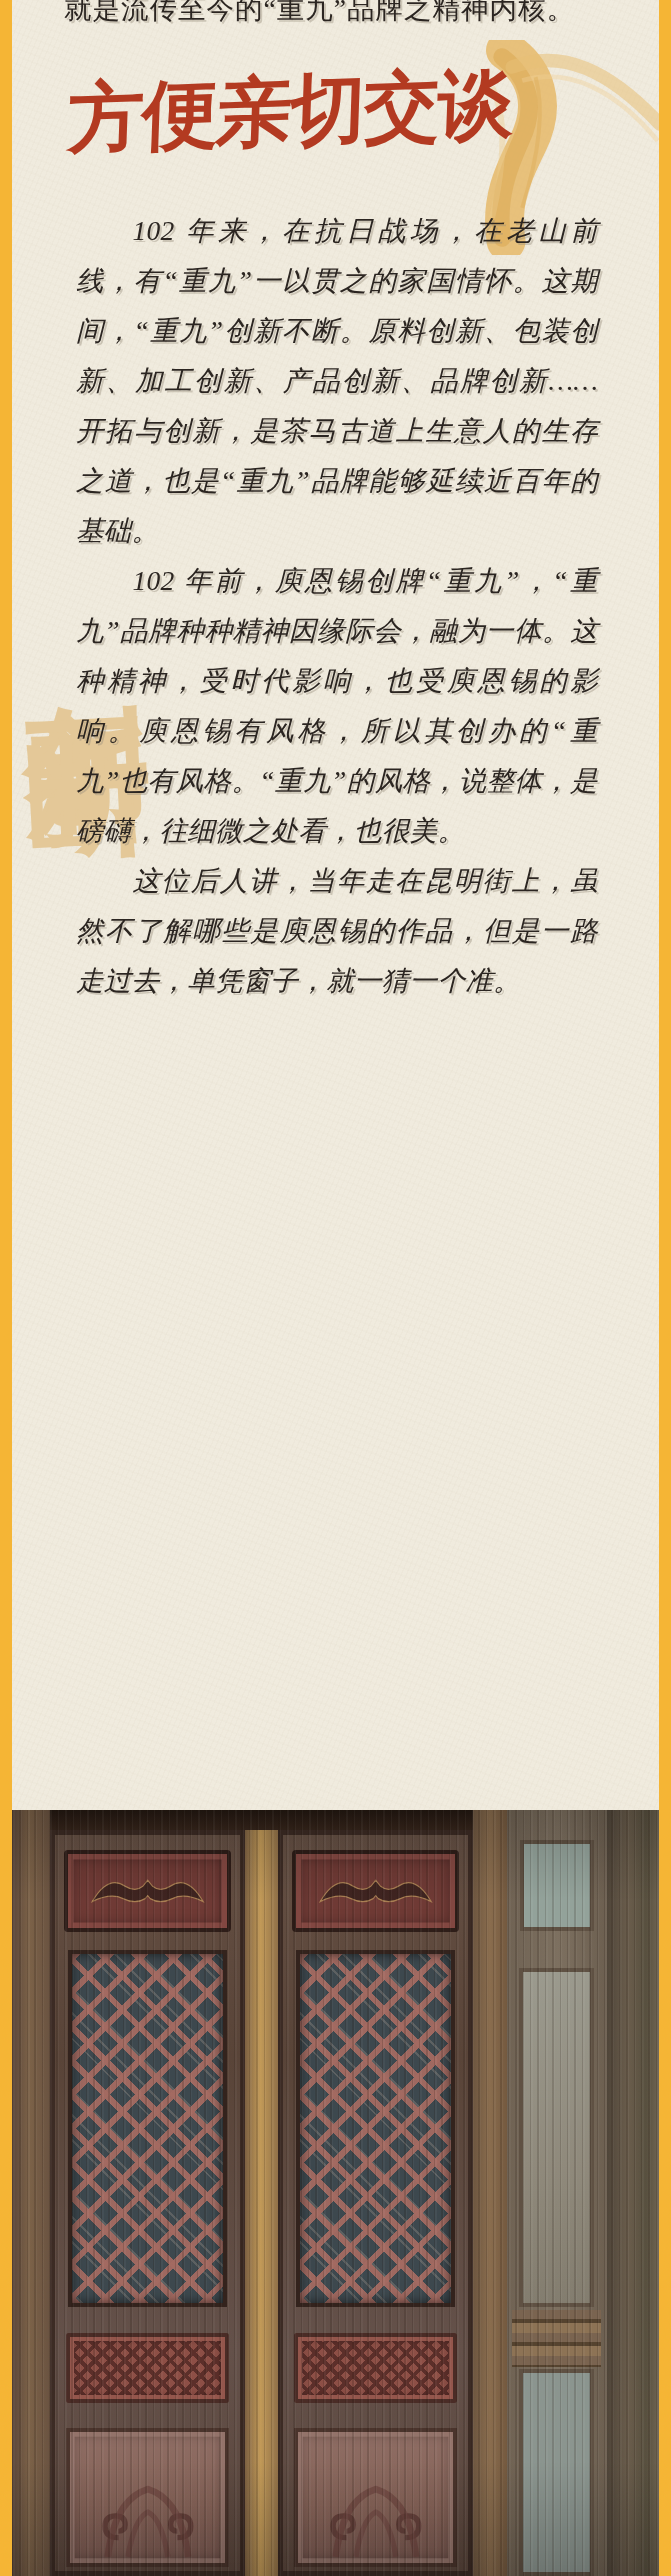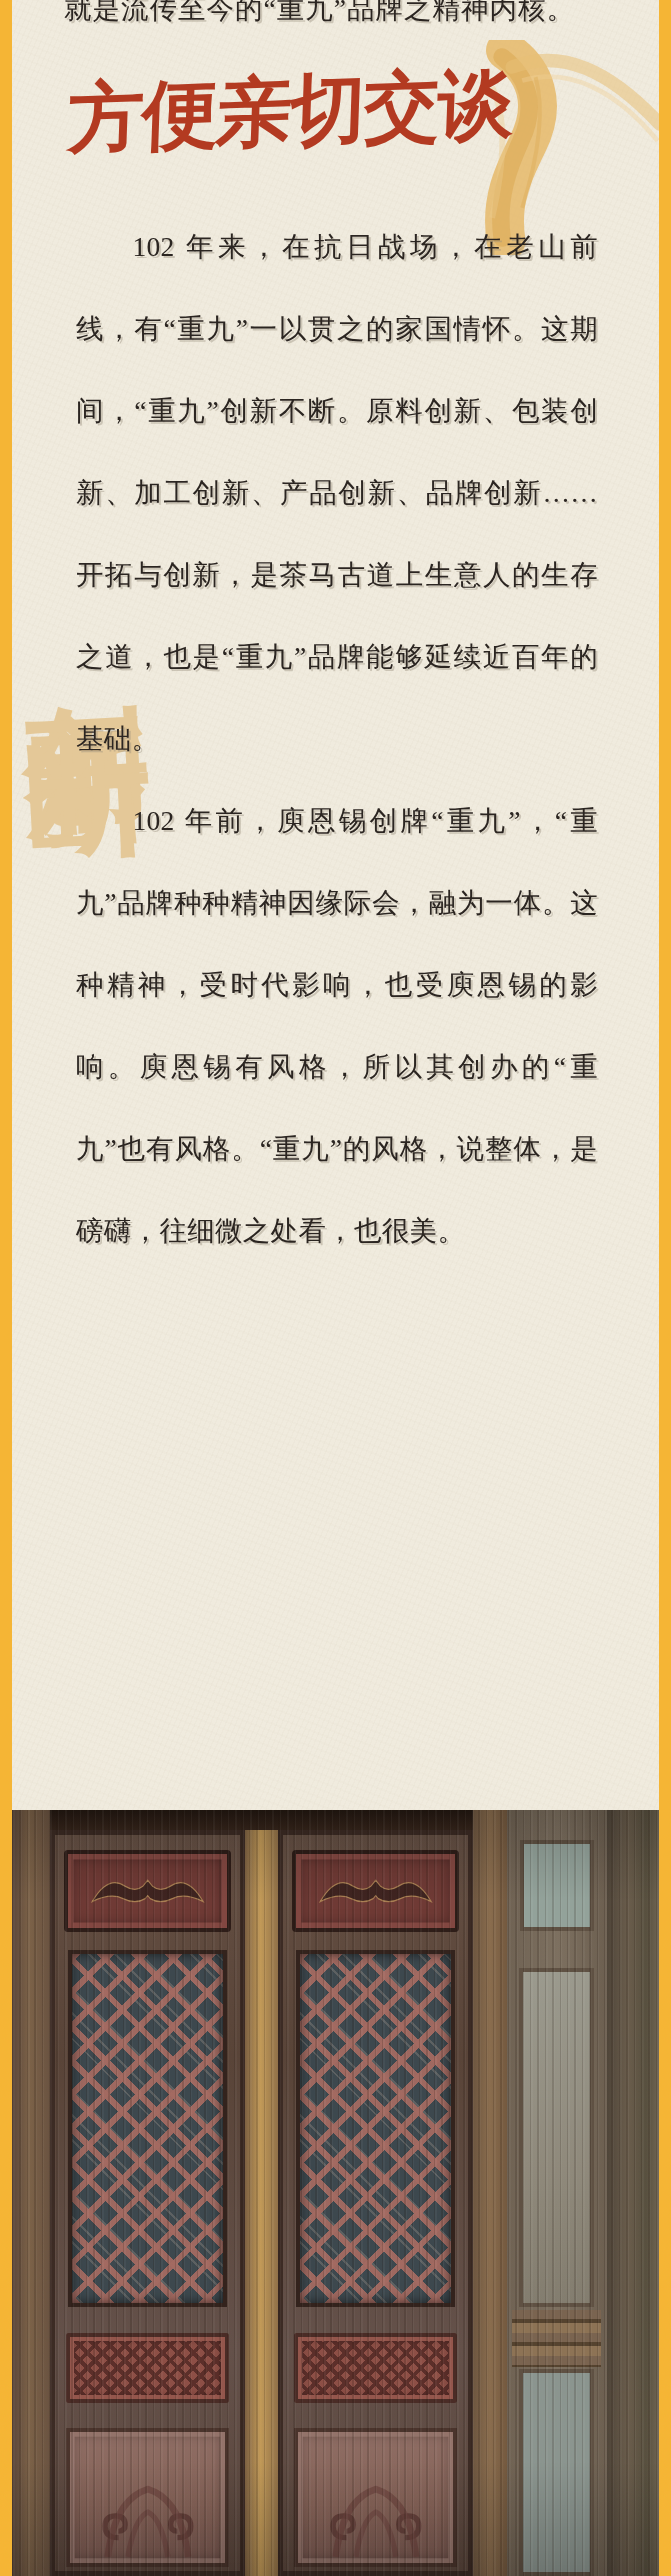--- a/index.html
+++ b/index.html
@@ -49,25 +49,26 @@
     font-size: 126px; line-height: 1; letter-spacing: 9.4px;
     font-weight: bold; color: #E4C795; opacity: 0.95;
     transform: rotate(-3deg); z-index: 1; white-space: nowrap;
   }
   
   .body-text {
     position: absolute; left: 64px; top: 206px; width: 522px; z-index: 2;
   }
   .body-text p {
     margin: 0; padding: 0;
-    font-size: 27.5px; line-height: 82px;
+    font-size: 27.5px; line-height: 50px;
     color: #2B2521; text-align: justify; text-justify: inter-ideograph;
     letter-spacing: 0.3px; text-indent: 2.05em;
     text-shadow: 2px 2px 0 rgba(150,140,122,0.40);
     word-break: break-all;
+    font-style: italic;
   }
   
   .photo {
     position: absolute; left: 0; top: 1810px; width: 647px; height: 766px;
     background: linear-gradient(180deg, #4e3c31, #5d483b 40%, #51402f);
     overflow: hidden; z-index: 3;
   }
   .lintel {
     position: absolute; left: 0; top: 0; width: 100%; height: 32px;
     background: linear-gradient(180deg, #241811, #38271d 70%, #2c1f16);
@@ -171,20 +172,21 @@
       <path d="M350 55 C 365 110, 352 180, 330 250" fill="none" stroke="#D9A64E" stroke-width="6" opacity="0.35"></path>
     </svg>
 
     <h1 class="heading">方便亲切交谈</h1>
 
     <div class="watermark">创新不断</div>
 
     <div class="body-text">
       <p>102 年来，在抗日战场，在老山前线，有“重九”一以贯之的家国情怀。这期间，“重九”创新不断。原料创新、包装创新、加工创新、产品创新、品牌创新……开拓与创新，是茶马古道上生意人的生存之道，也是“重九”品牌能够延续近百年的基础。</p>
       <p>102 年前，庾恩锡创牌“重九”，“重九”品牌种种精神因缘际会，融为一体。这种精神，受时代影响，也受庾恩锡的影响。庾恩锡有风格，所以其创办的“重九”也有风格。“重九”的风格，说整体，是磅礴，往细微之处看，也很美。</p>
+      <p>这位后人讲，当年走在昆明街上，虽然不了解哪些是庾恩锡的作品，但是一路走过去，单凭窗子，就一猜一个准。</p>
     </div>
 
     <div class="photo">
       <div class="lintel"></div>
       <div class="post post-left"></div>
 
       <div class="door door-left">
         <div class="red-panel">
           <svg viewBox="0 0 100 30" preserveAspectRatio="none">
             <path d="M5 22 Q18 4 32 12 Q40 16 46 12 L50 8 L54 12 Q60 16 68 12 Q82 4 95 22 Q80 16 70 20 Q60 24 52 20 L50 18 L48 20 Q40 24 30 20 Q20 16 5 22 Z" fill="#3F2420" stroke="#A87E52" stroke-width="0.8"></path>

